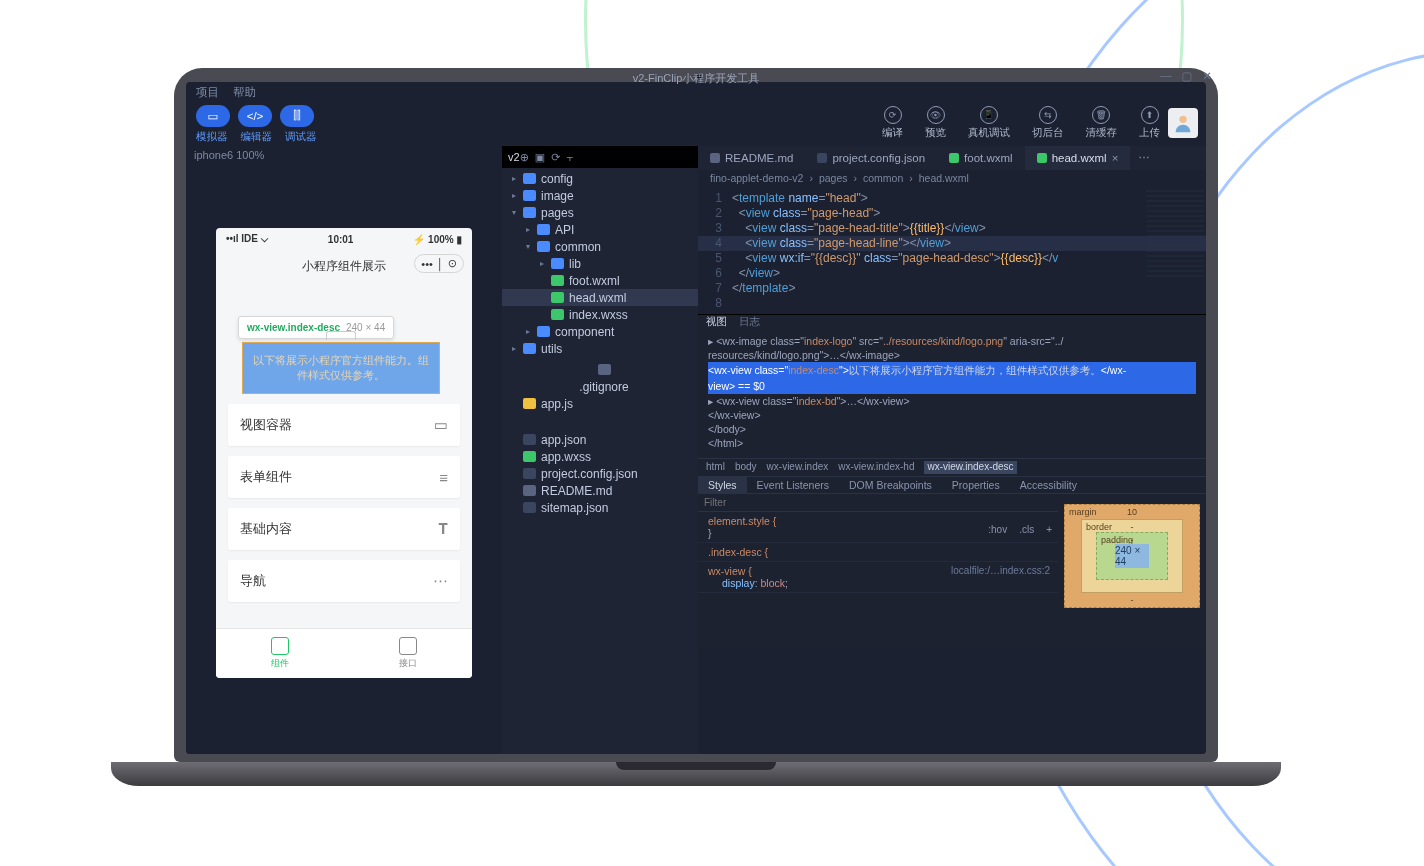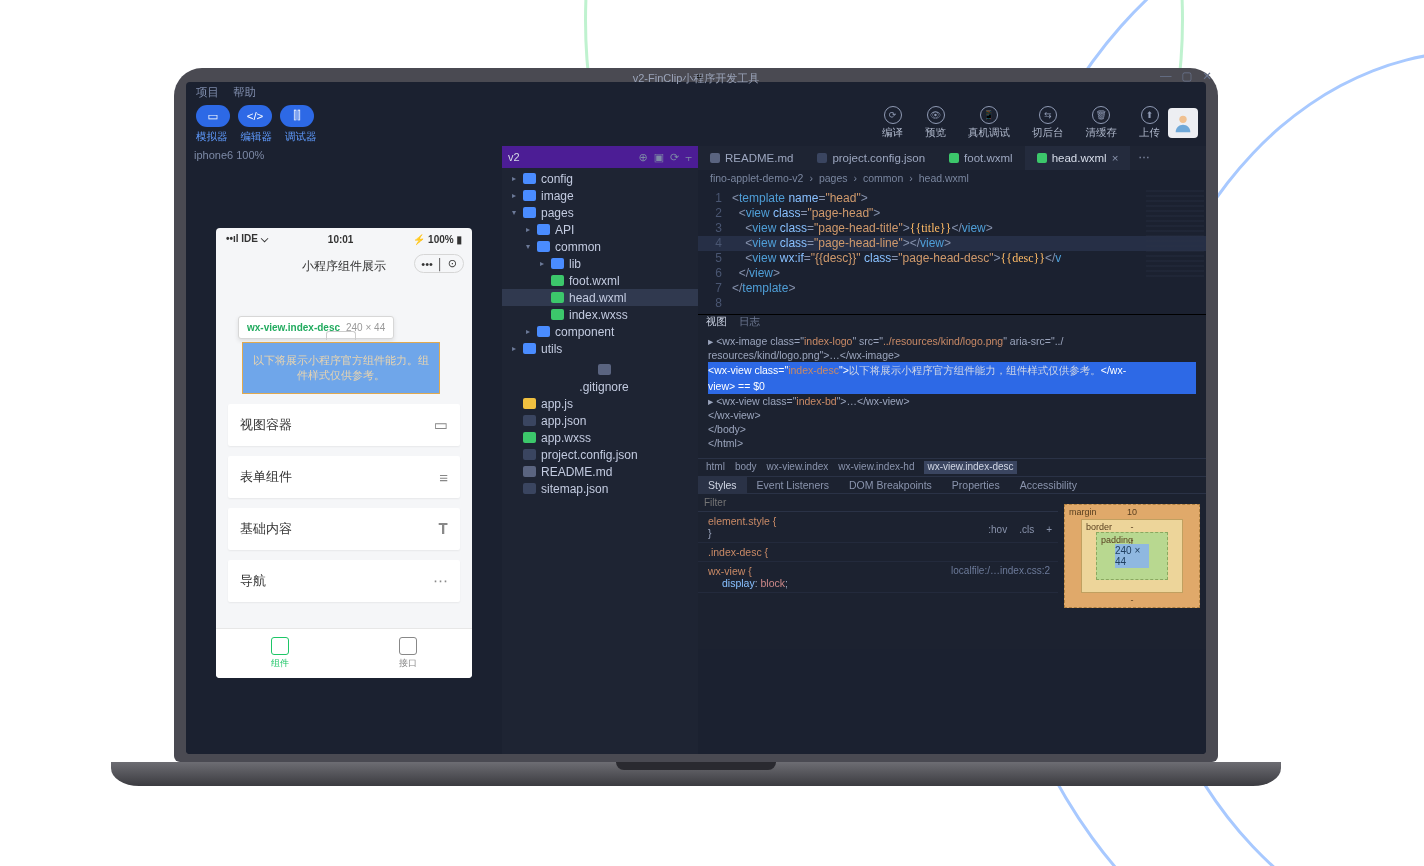--- a/index.html
+++ b/index.html
@@ -47,21 +47,21 @@
 .selzone { position: absolute; top: 114px; left: 26px; width: 198px; height: 52px; background: #6fa6ea; color: #e8d4b0; font-size: 11px; display: flex; align-items: center; justify-content: center; text-align: center; border: 1px solid #e0a94f; padding: 3px 8px; }
 .selzone::before { content:""; position:absolute; top:-12px; left:50%; transform:translateX(-50%); width:28px; height:8px; border:1px solid #ccc; border-bottom:none; border-radius:3px 3px 0 0;}
 .cardlist { position: absolute; top: 176px; left: 12px; right: 12px; }
 .card { background: #fff; height: 42px; margin-bottom: 10px; display: flex; align-items: center; justify-content: space-between; padding: 0 12px; font-size: 13px; color: #333; border-radius: 2px; box-shadow: 0 1px 2px rgba(0,0,0,.06); }
 .ptabbar { position: absolute; bottom: 0; left: 0; right: 0; height: 50px; background: #fff; border-top: 1px solid #e7e7e7; display: flex; }
 .ptab { flex: 1; display: flex; flex-direction: column; align-items: center; justify-content: center; font-size: 9px; gap: 2px; color: #888; }
 .ptab.active { color: #1ec667; }
 .ptabicon { width: 18px; height: 18px; border: 1.3px solid currentColor; border-radius: 3px; }
 
 .explorer { width: 196px; background: #1e2433; display: flex; flex-direction: column; }
-.exhead { height: 22px; display: flex; align-items: center; padding: 0 6px; font-size: 11px; color: #d4d9e6; justify-content: space-between; background: #4c1d95; }
+.exhead { height: 22px; display: flex; align-items: center; padding: 0 6px; font-size: 11px; color: #d4d9e6; justify-content: flex-start; background: #000000; }
 .exicons { display: flex; gap: 6px; color: #7d8aa6; }
 .tree { flex: 1; overflow: auto; padding: 2px 0; }
 .node { display: flex; align-items: center; gap: 5px; padding: 1.5px 0; cursor: pointer; white-space: nowrap; color: #c3cbe0; font-size: 12px; }
 .node.sel { background: #30394f; }
 .caret { width: 8px; color: #6c7a99; font-size: 8px; text-align: center; }
 .ficon { width: 13px; height: 11px; background: #4a8cff; border-radius: 2px; flex: none; }
 .ficon.js { background: #f0c040; }
 .ficon.json { background: #3a4560; }
 .ficon.wxml { background: #3cc76b; }
 .ficon.wxss { background: #3cc76b; }
@@ -75,21 +75,21 @@
 .tabmore { padding: 4px 8px; color: #8a94ad; }
 .crumb { height: 18px; padding: 2px 12px; color: #7a869f; font-size: 10.5px; display: flex; gap: 6px; }
 .code { position: relative; padding: 3px 0; font-family: Consolas, monospace; font-size: 12px; line-height: 15px; }
 .line { display: flex; }
 .gut { width: 34px; text-align: right; padding-right: 10px; color: #4a5672; }
 .src { flex: 1; white-space: pre; }
 .t-tag { color: #4f9fd8; }
 .t-attr { color: #88c0ff; }
 .t-val { color: #d09a6c; }
 .t-punc { color: #8692ad; }
-.t-brace { color: #ffbb66; font-family: Liberation Serif, serif; }
+.t-brace { color: #ffbb66; }
 .line.hl { background: rgba(56,70,104,.4); }
 .minimap { position: absolute; top: 2px; right: 2px; width: 58px; height: 90px; background: repeating-linear-gradient(#2a3246 0 2px, transparent 2px 5px); opacity: .3; }
 
 .devtools { height: 335px; border-top: 1px solid #000; display: flex; flex-direction: column; background: #1c2230; }
 .dtabs { height: 17px; display: flex; padding: 0 8px; font-size: 10.5px; gap: 12px; color: #6e7993; }
 .dtabs .act { color: #c9d0e0; }
 .elpanel { flex: 0 0 126px; overflow: hidden; padding: 2px 10px; font-family: Consolas, monospace; font-size: 10.5px; line-height: 14px; color: #9ba5bd; }
 .elpanel .hl { background: #2d69e6; color: #fff; padding: 1px 0; }
 .el-cls { color: #c98a66; }
 .el-txt { color: #d1d6e4; }
@@ -313,21 +313,21 @@
               <div class="node" style="padding-left: 8px; flex-direction: column;">
                 <span class="caret"></span>
                 <span class="ficon md"></span>
                 <span>.gitignore</span>
               </div>
               <div class="node" style="padding-left: 8px;">
                 <span class="caret"></span>
                 <span class="ficon js"></span>
                 <span>app.js</span>
               </div>
-              <div class="node" style="padding-left: 8px;">
+              <div class="node" style="padding-left: 8px; margin-top: 19px;">
                 <span class="caret"></span>
                 <span class="ficon json"></span>
                 <span>app.json</span>
               </div>
               <div class="node" style="padding-left: 8px;">
                 <span class="caret"></span>
                 <span class="ficon wxss"></span>
                 <span>app.wxss</span>
               </div>
               <div class="node" style="padding-left: 8px;">

